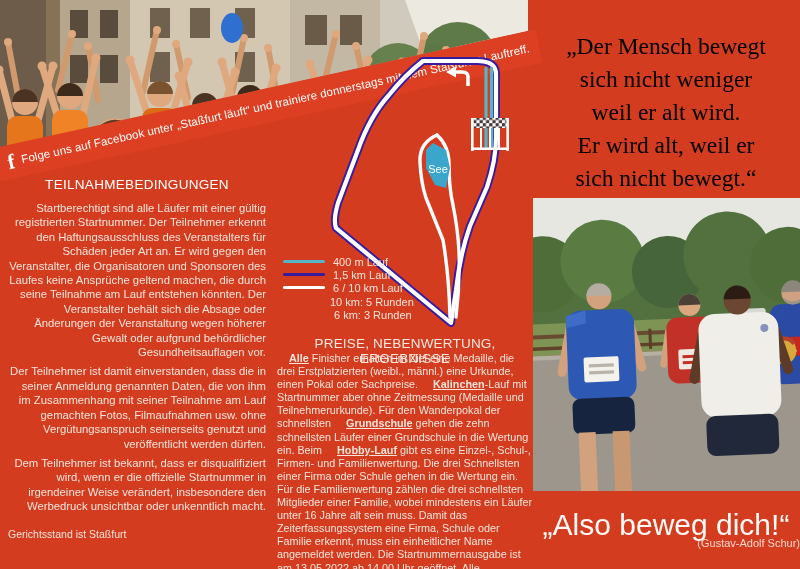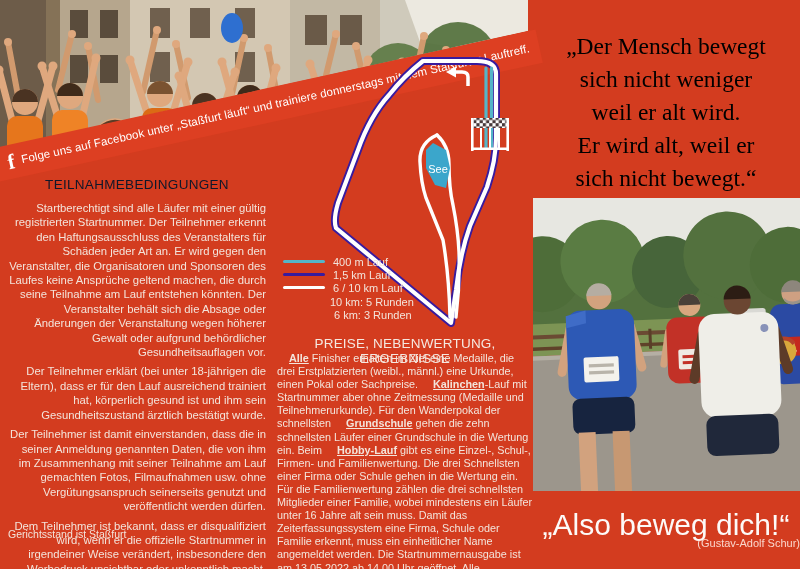--- a/index.html
+++ b/index.html
@@ -16,21 +16,21 @@
       transform:rotate(-12.35deg);transform-origin:0 17px;
       display:flex;align-items:center;gap:7px;padding-left:12px;box-sizing:border-box;
       overflow:hidden;white-space:nowrap;}
   #fb-banner .fb-f{color:#ffffff;font-weight:bold;font-size:21px;line-height:21px;
       font-family:"Liberation Serif","DejaVu Serif",serif;}
   #fb-banner .fb-text{color:#fff;font-size:11.5px;letter-spacing:.1px;}
 
   
   #terms{left:8px;top:177px;width:258px;}
   #terms h2{margin:0 0 9px 0;text-align:center;font-size:13.5px;font-weight:400;
-      letter-spacing:.3px;color:#0f172a;}
+      letter-spacing:.3px;color:#ffffff;}
   #terms p{margin:0 0 5px 0;font-size:11.3px;line-height:14.4px;color:#f3e4db;text-align:right;}
   #gerichtsstand{left:8px;top:528px;font-size:10.5px;color:#f3e4db;}
 
   
   #map-svg{left:278px;top:40px;}
   .legend-row{left:283px;height:13px;display:flex;align-items:center;}
   .legend-swatch{width:42px;height:3.6px;border-radius:2px;margin-right:8px;flex:0 0 auto;}
   .sw-teal{background:#55b5c8;}
   .sw-purple{background:#381b9e;}
   .sw-white{background:#ffffff;}
@@ -234,21 +234,20 @@
 </div>
 
 <div class="abs" id="fb-banner">
   <span class="fb-f">f</span>
   <span class="fb-text">Folge uns auf Facebook unter „Staßfurt läuft“ und trainiere donnerstags mit dem Staßfurter Lauftreff.</span>
 </div>
 
 <div class="abs" id="terms">
   <h2>TEILNAHMEBEDINGUNGEN</h2>
   <p>Startberechtigt sind alle Läufer mit einer gültig registrierten Startnummer. Der Teilnehmer erkennt den Haftungsausschluss des Veranstalters für Schäden jeder Art an. Er wird gegen den Veranstalter, die Organisatoren und Sponsoren des Laufes keine Ansprüche geltend machen, die durch seine Teilnahme am Lauf entstehen könnten. Der Veranstalter behält sich die Absage oder Änderungen der Veranstaltung wegen höherer Gewalt oder aufgrund behördlicher Gesundheitsauflagen vor.</p>
-  <p>Der Teilnehmer erklärt (bei unter 18-jährigen die Eltern), dass er für den Lauf ausreichend trainiert hat, körperlich gesund ist und ihm sein Gesundheitszustand ärztlich bestätigt wurde.</p>
   <p>Der Teilnehmer ist damit einverstanden, dass die in seiner Anmeldung genannten Daten, die von ihm im Zusammenhang mit seiner Teilnahme am Lauf gemachten Fotos, Filmaufnahmen usw. ohne Vergütungsanspruch seinerseits genutzt und veröffentlicht werden dürfen.</p>
   <p>Dem Teilnehmer ist bekannt, dass er disqualifiziert wird, wenn er die offizielle Startnummer in irgendeiner Weise verändert, insbesondere den Werbedruck unsichtbar oder unkenntlich macht.</p>
 </div>
 <div class="abs txt" id="gerichtsstand">Gerichtsstand ist Staßfurt</div>
 
 <svg class="abs" id="map-svg" width="252" height="300" viewBox="0 0 252 300">
   <defs>
     <pattern id="chk" width="6.4" height="6.4" patternUnits="userSpaceOnUse">
       <rect width="6.4" height="6.4" fill="#ffffff"></rect>
       <rect x="0" y="0" width="3.2" height="3.2" fill="#46383a"></rect>

